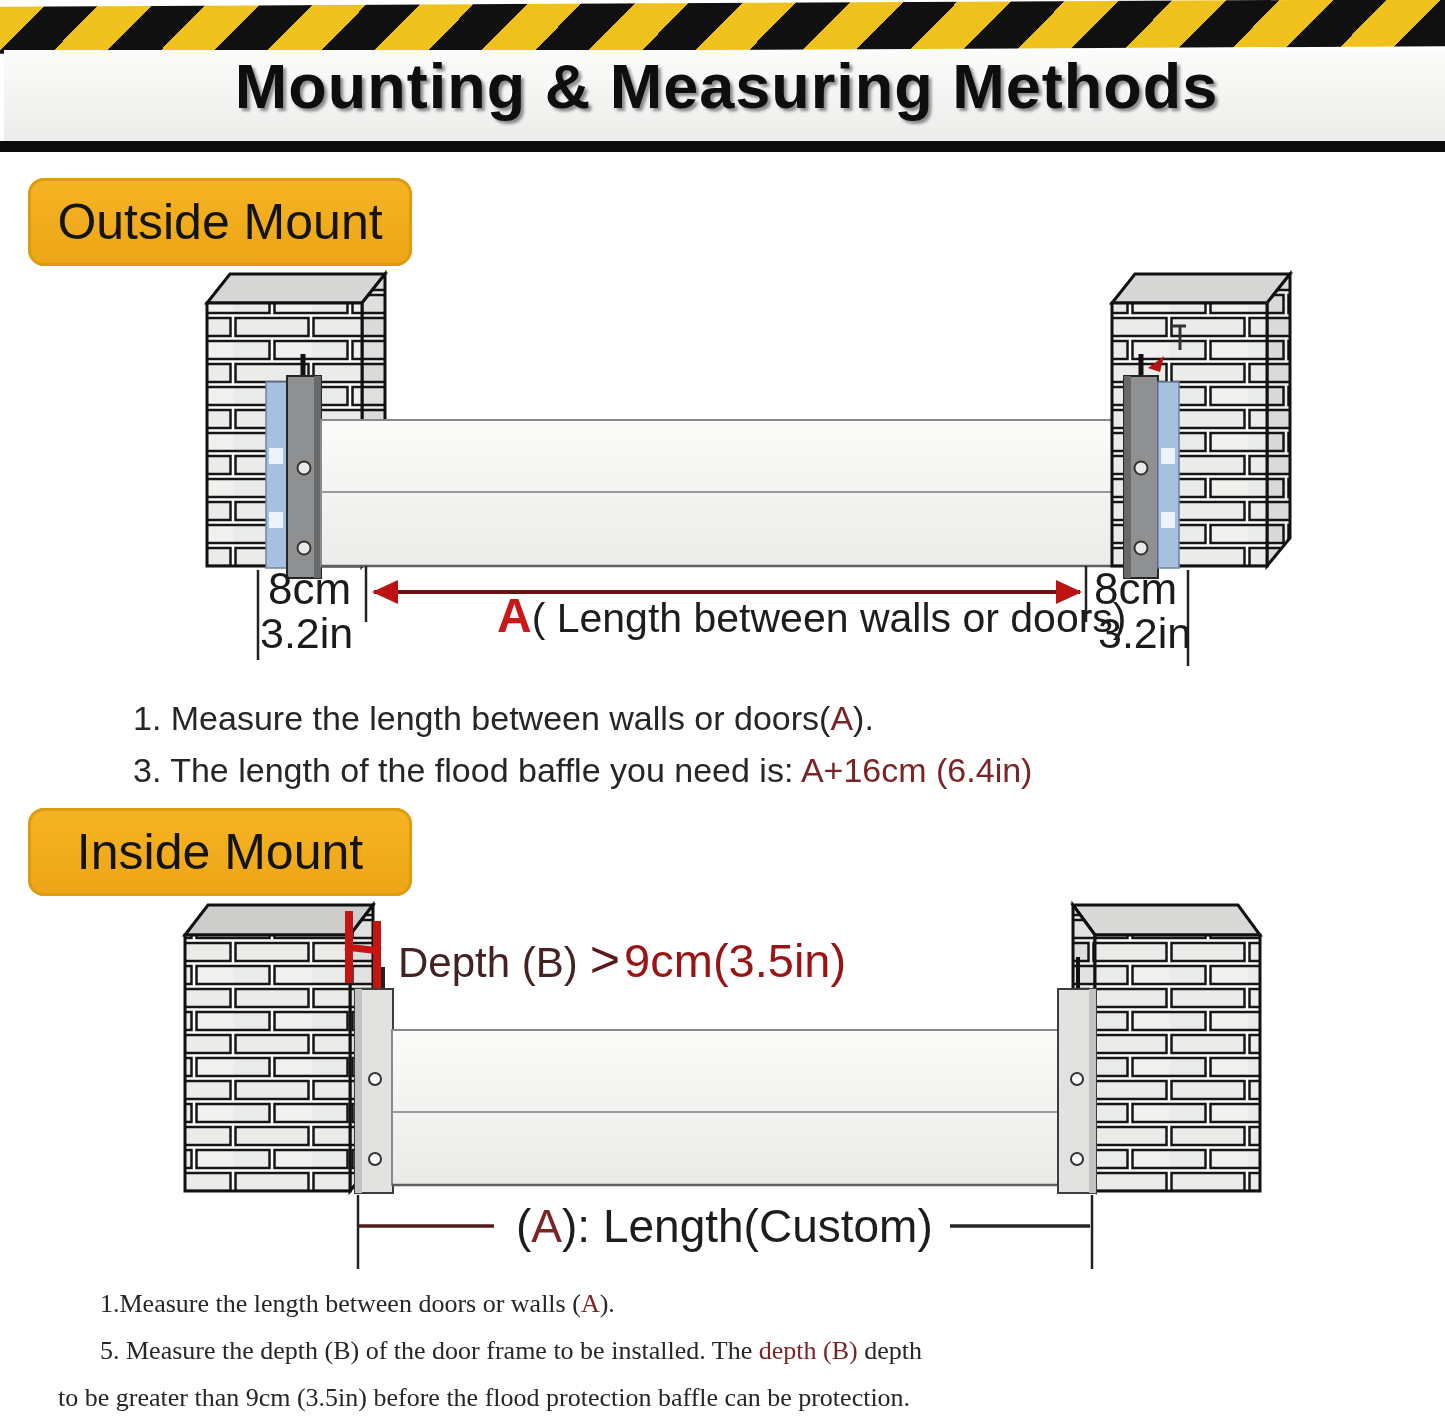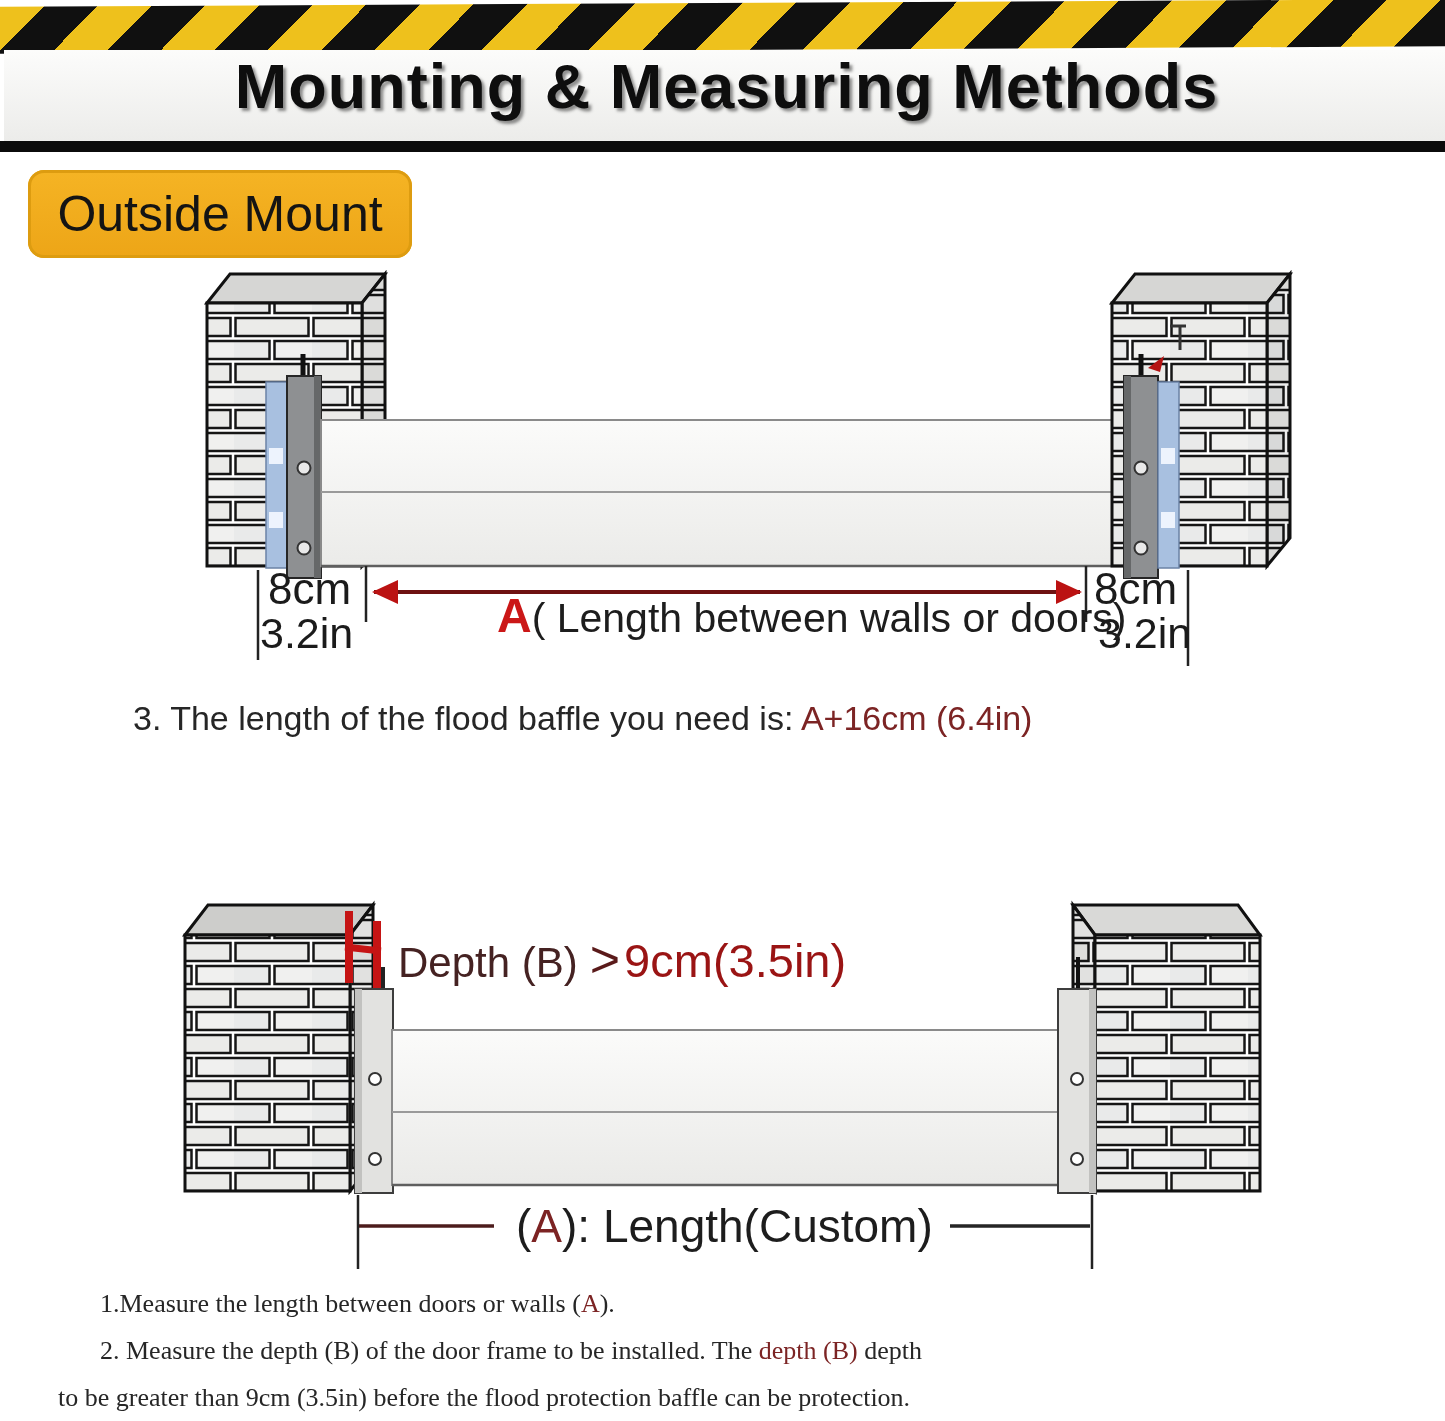--- a/index.html
+++ b/index.html
@@ -14,21 +14,21 @@
         display:flex;align-items:flex-start;justify-content:center;}
   .title{font-size:63px;font-weight:bold;color:#0e0e0e;letter-spacing:1px;
         text-shadow:3px 3px 3px rgba(40,40,40,0.5),-1px -1px 0 rgba(255,255,255,0.7);}
   .blackbar{position:absolute;left:0;top:141px;width:100%;height:11px;background:#0b0b0b;}
   
   .badge{position:absolute;left:28px;width:384px;height:88px;
         background:linear-gradient(180deg,#f5b424,#eda517);
         border-radius:16px;box-shadow:inset 0 0 0 3px #dd9c10;
         display:flex;align-items:center;justify-content:center;
         font-size:50px;color:#141414;}
-  #badge-outside{top:170px;}
+  #badge-outside{top:178px;}
   #badge-inside{top:808px;}
   
   svg.diagram{position:absolute;left:0;}
   #svg-outside{top:270px;}
   #svg-inside{top:895px;}
   svg text{font-family:"Liberation Sans",sans-serif;}
   
   .steps{position:absolute;color:#262626;font-size:34px;line-height:52px;white-space:nowrap;}
   #steps-outside{left:133px;top:692px;}
   #steps-inside{left:58px;top:1280px;line-height:47px;font-size:26px;font-family:Liberation Serif, serif;}
@@ -117,23 +117,25 @@
       <polygon points="1082,322 1056,310 1056,334" fill="#bb1212"></polygon>
       <line x1="1086" y1="296" x2="1086" y2="352" stroke="#222" stroke-width="2.5"></line>
       <line x1="1188" y1="300" x2="1188" y2="396" stroke="#222" stroke-width="2.5"></line>
       <text x="1094" y="334" font-size="44" fill="#1b1b1b">8cm</text>
       <text x="1098" y="378" font-size="43" fill="#1b1b1b">3.2in</text>
       <text x="497" y="362" font-size="41" fill="#1d1d1d"><tspan font-size="48" font-weight="bold" fill="#cb1717">A</tspan><tspan>( Length between walls or doors)</tspan></text>
     </g>
   </svg>
 
   <div class="steps" id="steps-outside">
+    <div><span>1. Measure the length between walls or doors(</span><span class="red">A</span><span>).</span></div>
     <div><span>3. The length of the flood baffle you need is: </span><span class="red">A+16cm (6.4in)</span></div>
   </div>
 
+  <div class="badge" id="badge-inside">Inside Mount</div>
 
   <svg id="svg-inside" class="diagram" width="1445" height="400" viewBox="0 0 1445 400">
     <defs>
       <pattern id="brick2" patternUnits="userSpaceOnUse" width="78" height="46">
         <rect width="78" height="46" fill="#ffffff"></rect>
         <rect x="1.5" y="2" width="73" height="18" fill="#ebebe9" stroke="#161616" stroke-width="2.5"></rect>
         <rect x="-37.5" y="25" width="73" height="18" fill="#e9eaea" stroke="#161616" stroke-width="2.5"></rect>
         <rect x="40.5" y="25" width="73" height="18" fill="#f0f0ef" stroke="#161616" stroke-width="2.5"></rect>
       </pattern>
       <linearGradient id="panelG2" x1="0" y1="0" x2="0" y2="1">
@@ -190,17 +192,17 @@
       <line x1="358" y1="300" x2="358" y2="374" stroke="#222" stroke-width="2.5"></line>
       <line x1="1092" y1="300" x2="1092" y2="374" stroke="#222" stroke-width="2.5"></line>
       <line x1="359" y1="331" x2="494" y2="331" stroke="#4d1c1c" stroke-width="3.5"></line>
       <line x1="950" y1="331" x2="1090" y2="331" stroke="#252525" stroke-width="3.5"></line>
       <text x="516" y="347" font-size="46" fill="#1d1d1d"><tspan>(</tspan><tspan fill="#7c2323">A</tspan><tspan>): Length(Custom)</tspan></text>
     </g>
   </svg>
 
   <div class="steps" id="steps-inside">
     <div class="ind"><span>1.Measure the length between doors or walls (</span><span class="red">A</span><span>).</span></div>
-    <div class="ind"><span>2. Measure the depth (B) of the door frame to be installed. The </span><span class="red">depth (B)</span><span> depth</span></div>
+    <div class="ind"><span>5. Measure the depth (B) of the door frame to be installed. The </span><span class="red">depth (B)</span><span> depth</span></div>
     <div><span>to be greater than 9cm (3.5in) before the flood protection baffle can be protection.</span></div>
   </div>
 
 </div>
 
 </body></html>

